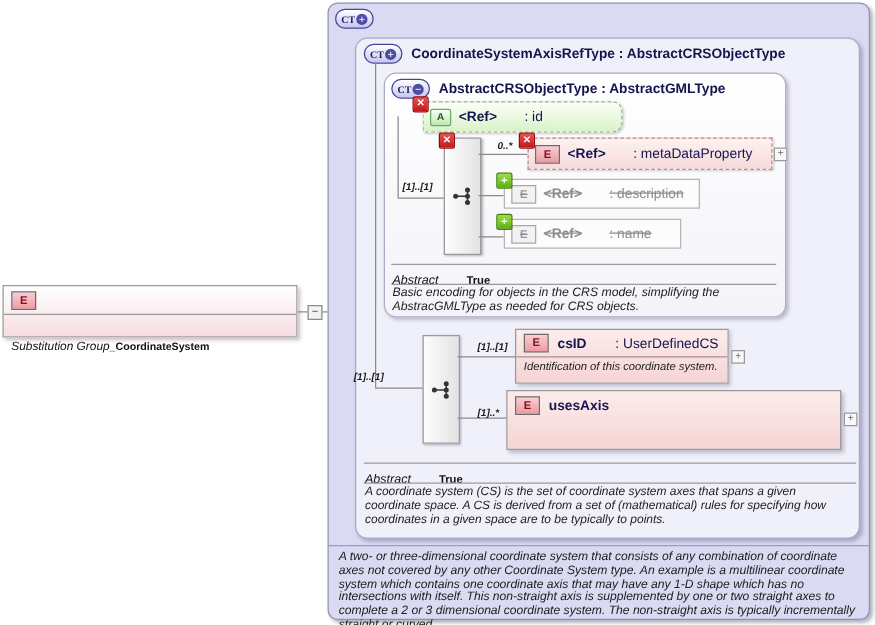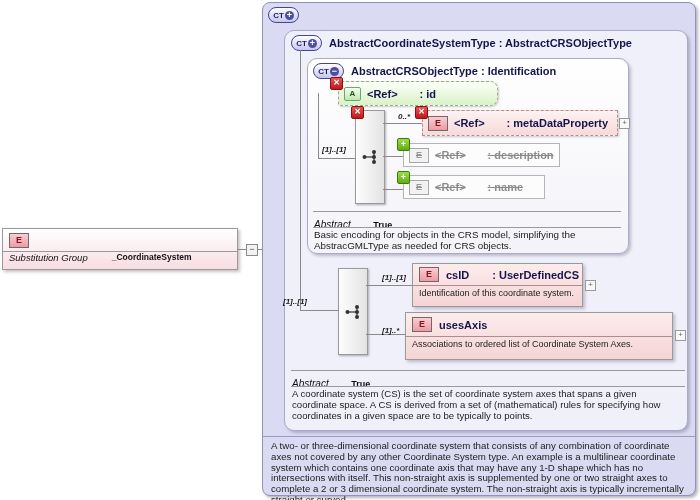--- a/index.html
+++ b/index.html
@@ -9,62 +9,62 @@
   .divline{position:absolute;background:#9a9a9a;}
 
   
   .outer-box{background:#dadaf2;border:1px solid #9191bd;border-radius:8px;box-shadow:2px 2px 3px rgba(90,90,120,.45);}
   .mid-box{background:#f0f0fa;border:1px solid #a9a9c9;border-radius:10px;box-shadow:2px 2px 3px rgba(90,90,120,.35);}
   .inner-box{background:linear-gradient(180deg,#ffffff,#f3f3f9);border:1px solid #ababc3;border-radius:10px;box-shadow:2px 2px 3px rgba(90,90,120,.35);}
 
   .hdr{display:flex;align-items:center;gap:7px;}
   .hdr-title{font-size:11px;font-weight:bold;color:#14144e;white-space:nowrap;}
 
-  .ct-icon{display:inline-flex;align-items:center;justify-content:center;width:29px;height:14px;border:1px solid #44449a;border-radius:8px;background:linear-gradient(#ffffff,#c6c6ec);gap:1px;flex:none;}
+  .ct-icon{display:inline-flex;align-items:center;justify-content:center;width:29px;height:14px;border:1px solid #44449a;border-radius:8px;background:linear-gradient(#ffffff,#c6c6ec);gap:1px;flex:none;font-family:Liberation Serif, serif;}
   .ct-label{font-size:8px;font-weight:bold;color:#1b1b6e;}
   .ct-toggle{display:inline-block;width:9px;height:9px;border-radius:50%;background:#4d4da5;color:#ffffff;font-size:9px;line-height:8px;text-align:center;font-weight:bold;}
 
   .e-icon{display:inline-block;width:18px;height:13px;border:1px solid #6b6b6b;background:linear-gradient(#fbcdd2,#ee9aa2);color:#7a1520;font-size:9px;font-weight:bold;text-align:center;line-height:12px;flex:none;}
   .e-icon.disabled{border-color:#a8a8a8;background:#f2f2f2;color:#9a9a9a;}
   .a-icon{display:inline-block;width:15px;height:12px;border:1px solid #6aa86a;border-radius:2px;background:linear-gradient(#f6fff2,#bfe8b0);color:#27511b;font-size:8px;font-weight:bold;text-align:center;line-height:11px;flex:none;}
 
   .badge{position:absolute;width:11px;height:11px;border-radius:2px;color:#fff;font-size:8px;font-weight:bold;text-align:center;line-height:10px;z-index:5;}
   .badge-x{background:linear-gradient(#e85555,#c01818);border:1px solid #8b0f0f;}
   .badge-plus{background:linear-gradient(#9ade4a,#5fae12);border:1px solid #3f7a0a;font-size:9px;}
 
   .plusbox{position:absolute;width:9px;height:9px;border:1px solid #999;background:#f8f8f8;color:#666;font-size:8px;line-height:7px;text-align:center;z-index:4;}
 
   .card{position:absolute;font-size:8px;font-style:italic;font-weight:bold;color:#1a1a1a;white-space:nowrap;}
 
   .seq-box{position:absolute;border:1px solid #9a9a9a;background:linear-gradient(90deg,#fdfdfd,#e3e3e3);box-shadow:1px 1px 2px rgba(0,0,0,.3);display:flex;align-items:center;justify-content:center;}
 
   .elem-row{display:flex;align-items:center;gap:6px;padding:0 5px;height:100%;}
   .elem-name{font-size:11px;font-weight:bold;color:#14144e;white-space:nowrap;}
-  .elem-type{font-size:11px;font-weight:bold;color:#14144e;white-space:nowrap;margin-left:16px;}
+  .elem-type{font-size:11px;font-weight:normal;color:#14144e;white-space:nowrap;margin-left:16px;}
   .elem-type.tight{margin-left:6px;}
 
   .attr-box{background:linear-gradient(#fcfff9,#d9f2c8);border:1px dashed #9aab90;border-radius:3px 8px 8px 3px;box-shadow:1px 1px 2px rgba(0,0,0,.2);}
   .meta-box{background:linear-gradient(#fdf2f2,#f7d9d9);border:1px dashed #b39090;box-shadow:1px 1px 2px rgba(0,0,0,.2);}
   .gray-box{background:#fcfcfc;border:1px solid #b5b5b5;}
   .strike{text-decoration:line-through;color:#8c8c8c;display:flex;align-items:center;}
   .strike .elem-name,.strike .elem-type{color:#8c8c8c;}
 
   .pink-box{background:linear-gradient(#fdecec,#f5d4d4);border:1px solid #9a9a9a;box-shadow:2px 2px 3px rgba(90,90,120,.35);}
   .pink-box .title-row{display:flex;align-items:center;gap:7px;padding:0 6px;height:21px;}
   .pink-box .doc-row{border-top:1px solid #a98f8f;padding:2px 6px 1px 6px;}
 
-  .doc{color:#1c1c1c;}
+  .doc{font-style:italic;color:#1c1c1c;}
   .facet-label{font-size:10px;font-style:italic;color:#111;}
   .facet-value{font-size:9px;font-weight:bold;color:#111;margin-left:18px;}
 
   .left-elem{background:linear-gradient(#ffffff,#f7dde2);border:1px solid #9a9a9a;box-shadow:2px 2px 3px rgba(140,110,120,.45);}
   .left-title{display:flex;align-items:center;gap:8px;padding:0 6px;height:22px;}
-  .left-sub{border-top:1px solid #9a9a9a;display:flex;padding:0 6px;height:18px;}
+  .left-sub{border-top:1px solid #9a9a9a;display:flex;align-items:center;padding:16px 6px;height:18px;}
   .sub-label{font-size:9.5px;font-style:italic;color:#111;}
-  .sub-value{font-size:8.5px;font-weight:bold;color:#111;margin-left:24px;}
+  .sub-value{font-size:8.5px;font-weight:bold;color:#111;margin-left:0;}
 
   .connector-box{position:absolute;width:10px;height:10px;border:1px solid #8a8a8a;background:#f2f2f2;color:#444;font-size:9px;line-height:8px;text-align:center;z-index:3;}
 </style>
 </head>
 <body>
 
 <div id="canvas">
 
   <div class="abs left-elem" style="left:2px;top:228px;width:236px;height:42px;">
     <div class="left-title">
@@ -86,30 +86,30 @@
         <span class="ct-toggle">+</span>
       </span>
   </div>
 
   <div class="abs mid-box" style="left:284px;top:30px;width:404px;height:401px;"></div>
   <div class="abs hdr" style="left:291px;top:35px;">
     <span class="ct-icon">
         <span class="ct-label">CT</span>
         <span class="ct-toggle">+</span>
       </span>
-    <span class="hdr-title">AbstractCoordinateSystemType : AbstractCRSObjectType</span>
+    <span class="hdr-title">CoordinateSystemAxisRefType : AbstractCRSObjectType</span>
   </div>
 
   <div class="abs inner-box" style="left:307px;top:58px;width:322px;height:196px;"></div>
   <div class="abs hdr" style="left:313px;top:63px;">
     <span class="ct-icon">
         <span class="ct-label">CT</span>
         <span class="ct-toggle">−</span>
       </span>
-    <span class="hdr-title">AbstractCRSObjectType : Identification</span>
+    <span class="hdr-title">AbstractCRSObjectType : AbstractGMLType</span>
   </div>
 
   <div class="line" style="left:318px;top:93px;width:1px;height:65px;"></div>
   <div class="line" style="left:318px;top:158px;width:37px;height:1px;"></div>
   <div class="card" style="left:322px;top:145px;">[1]..[1]</div>
 
   <div class="badge badge-x" style="left:330px;top:77px;">✕</div>
   <div class="abs attr-box" style="left:338px;top:81px;width:160px;height:25px;">
     <div class="elem-row">
       <span class="a-icon">A</span>
@@ -198,21 +198,20 @@
     <div class="doc-row doc" style="font-size:9px;">Identification of this coordinate system.</div>
   </div>
   <div class="plusbox" style="left:585px;top:280px;">+</div>
 
   <div class="card" style="left:382px;top:326px;">[1]..*</div>
   <div class="abs pink-box" style="left:405px;top:312px;width:268px;height:48px;">
     <div class="title-row" style="height:23px;">
       <span class="e-icon">E</span>
       <span class="elem-name">usesAxis</span>
     </div>
-    <div class="doc-row doc" style="font-size:9px;">Associations to ordered list of Coordinate System Axes.</div>
   </div>
   <div class="plusbox" style="left:675px;top:330px;">+</div>
 
   <div class="divline" style="left:291px;top:370px;width:394px;height:1px;"></div>
   <div class="abs" style="left:292px;top:373px;">
     <span class="facet-label">Abstract</span>
     <span class="facet-value">True</span>
   </div>
   <div class="divline" style="left:291px;top:386px;width:394px;height:1px;"></div>
   <div class="abs doc" style="left:292px;top:389px;width:390px;font-size:9.6px;line-height:10.8px;">A coordinate system (CS) is the set of coordinate system axes that spans a given coordinate space. A CS is derived from a set of (mathematical) rules for specifying how coordinates in a given space are to be typically to points.</div>

